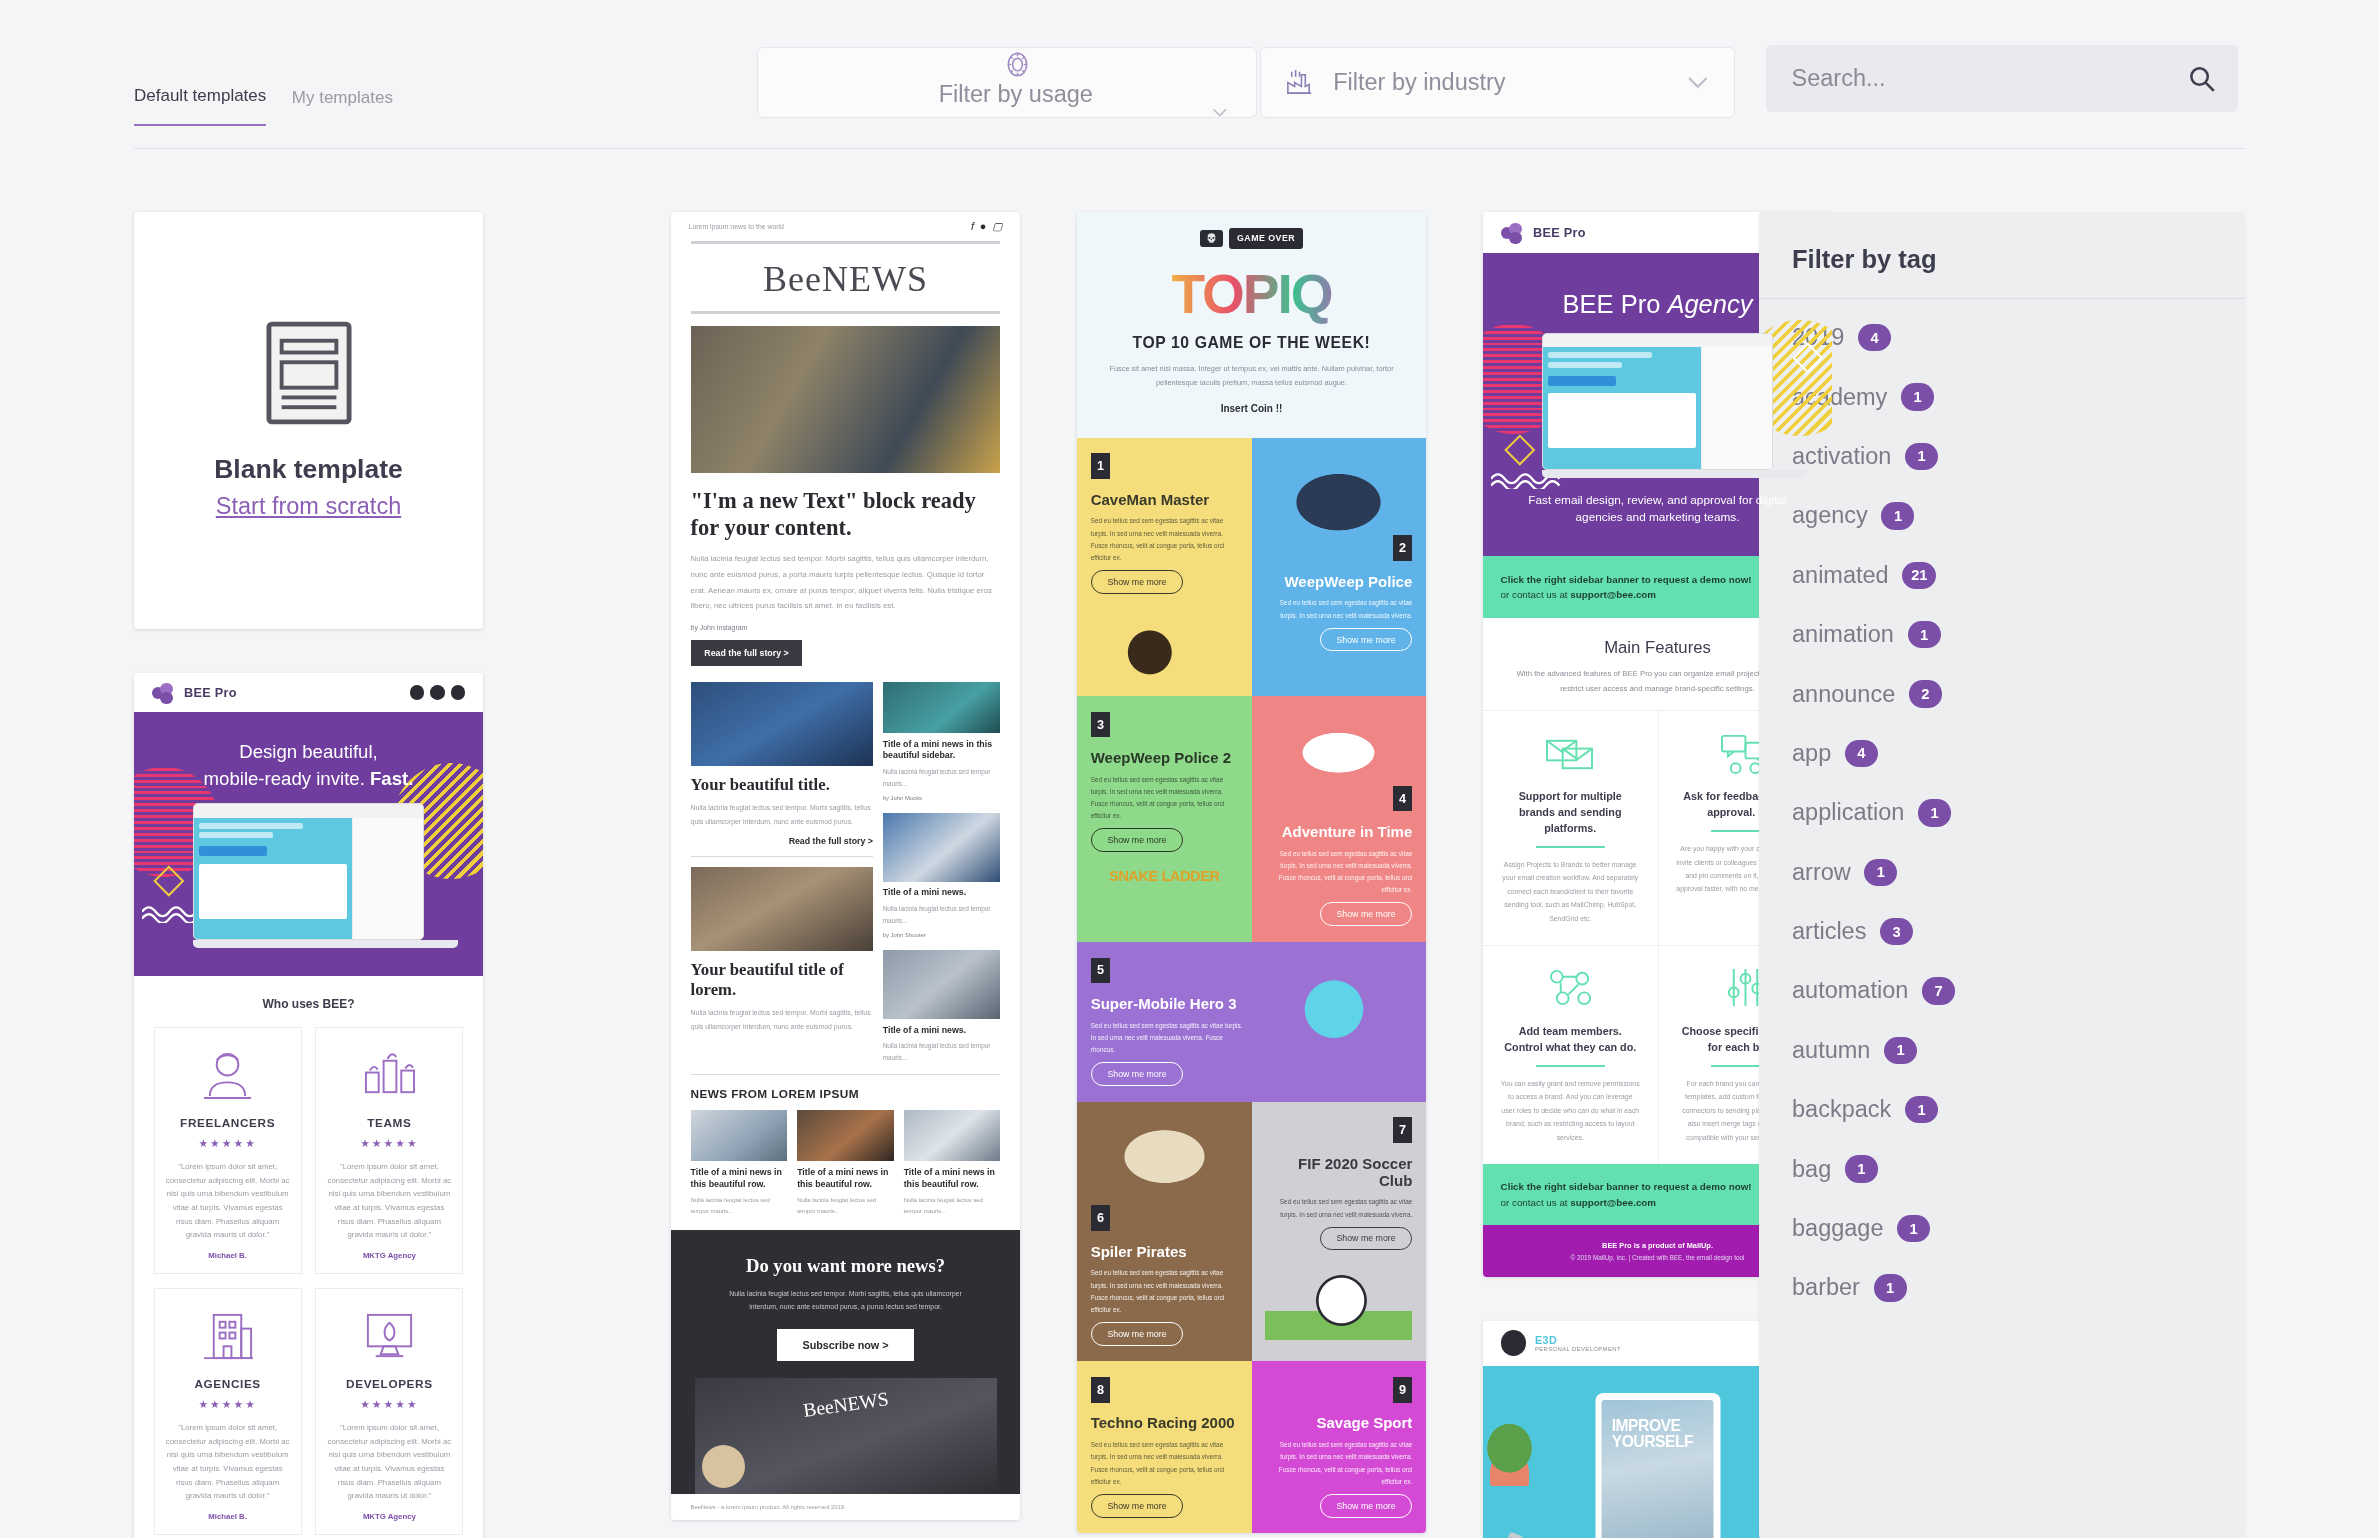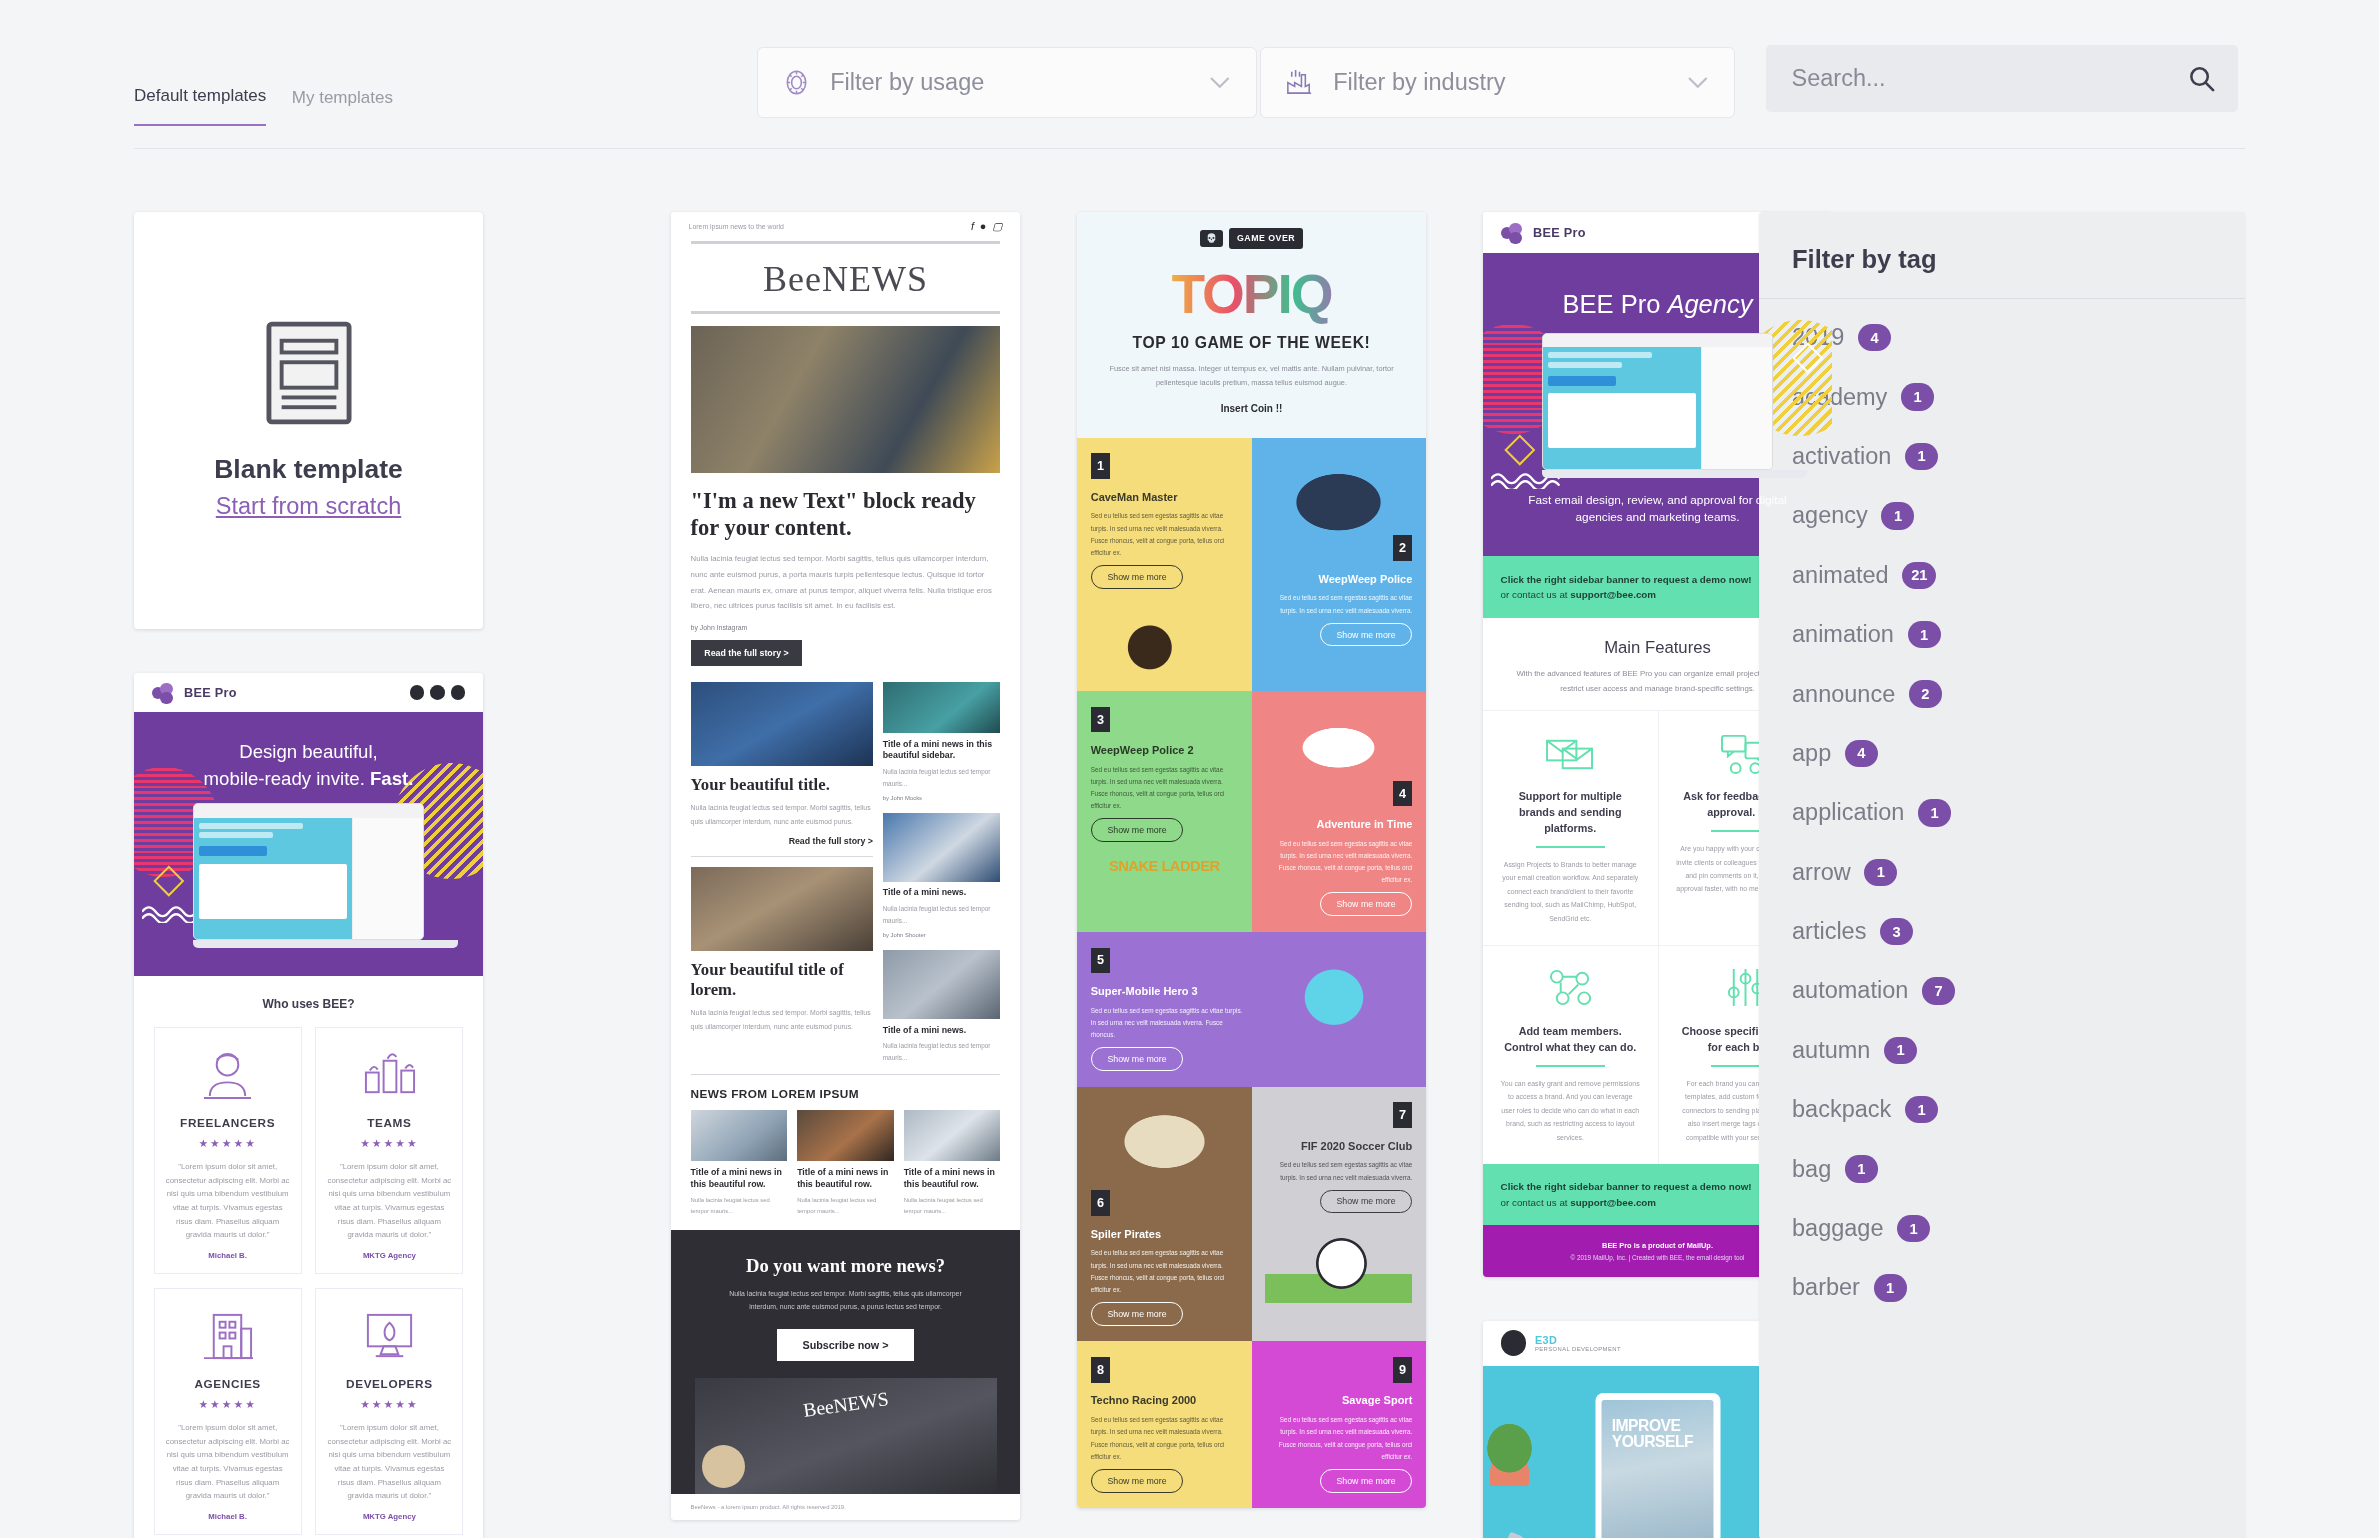--- a/index.html
+++ b/index.html
@@ -20,21 +20,21 @@
     display: flex; align-items: flex-end; gap: 25.5px;
   }
   .tab { font-size: 17px; color: #9a9aa5; padding-bottom: 17.6px; cursor: pointer; white-space: nowrap; }
   .tab.active { color: #3d3d4e; border-bottom: 2.9px solid #9b6fc4; }
 
   .filter-box {
     position: absolute; top: 47px; height: 71px;
     background: #fbfbfc; border: 1px solid #e6e6ec; border-radius: 5.9px;
     display: flex; align-items: center; cursor: pointer;
   }
-  .fb-usage { left: 757px; width: 500px; }
+  .fb-usage { left: 757px; width: 500px; flex-direction: column; }
   .fb-industry { left: 1260px; width: 475px; }
   .filter-icon { margin-left: 21.6px; width: 33px; height: 33px; flex: 0 0 auto; }
   .filter-label { margin-left: 17.6px; font-size: 23.5px; color: #8f8f9c; }
   .chev { margin-left: auto; margin-right: 25.5px; width: 21.6px; height: 12.7px; }
 
   .searchwrap {
     position: absolute; left: 1766px; top: 45px; width: 472px; height: 67px;
     background: #e9eaee; border-radius: 4.9px; display: flex; align-items: center;
   }
   .searchwrap input {
@@ -137,21 +137,21 @@
   .go-badge { background:#2b2b33; color:#fff; font-size:8.8px; font-weight:bold; line-height:1.05;
               padding: 5.9px 7.8px; border-radius:2.9px; letter-spacing:0.5px; }
   .topiq { font-weight:bold; font-size: 55px; letter-spacing: -2px; margin: 13.7px 0 7.8px;
            background: linear-gradient(90deg,#4aa3e0 0%,#f0c93c 22%,#e8506a 45%,#3fbf8f 62%,#cf4ac2 82%,#f0883c 100%);
            -webkit-background-clip: text; background-clip: text; color: transparent; }
   .game-h { font-size: 15.7px; font-weight:bold; color:#2b2b33; letter-spacing:0.6px; }
   .insert { font-size: 10px; font-weight:bold; color:#2b2b33; padding: 13.7px 0 11.8px; }
   .gtile { padding: 15.7px 13.7px; position:relative; min-height: 94px; }
   .gnum { width: 19.6px; height: 25.5px; background:#2b2b33; color:#fff; font-size: 12.7px; font-weight:bold;
           display:flex; align-items:center; justify-content:center; }
-  .gtitle { font-size: 11px; font-weight:bold; margin: 11.8px 0 7.8px; }
+  .gtitle { font-size: 15px; font-weight:bold; margin: 11.8px 0 7.8px; }
   .gbtn { display:inline-block; border:1.5px solid currentColor; border-radius: 12.7px;
           font-size: 8.8px; padding: 5.9px 15.7px; margin-top: 5.9px; }
 
   
   .green-cta { background:#63e0b0; padding: 15.7px 17.6px; display:flex; align-items:center; justify-content:space-between; }
   .green-cta .gct { font-size: 9.8px; font-weight:bold; color:#1f3f35; line-height:1.55; }
   .arrow-w { width: 55px; height: 21.6px; flex: 0 0 auto; }
   .mainfeat { text-align:center; font-size: 16.7px; color:#3d3d4e; padding: 19.6px 0 9.8px; background:#fff; }
   .mfsub { display:block; text-align:center; padding: 0 25.5px 13.7px; background:#fff; }
   .featgrid { display:grid; grid-template-columns: 1fr 1fr; background:#fff; }

